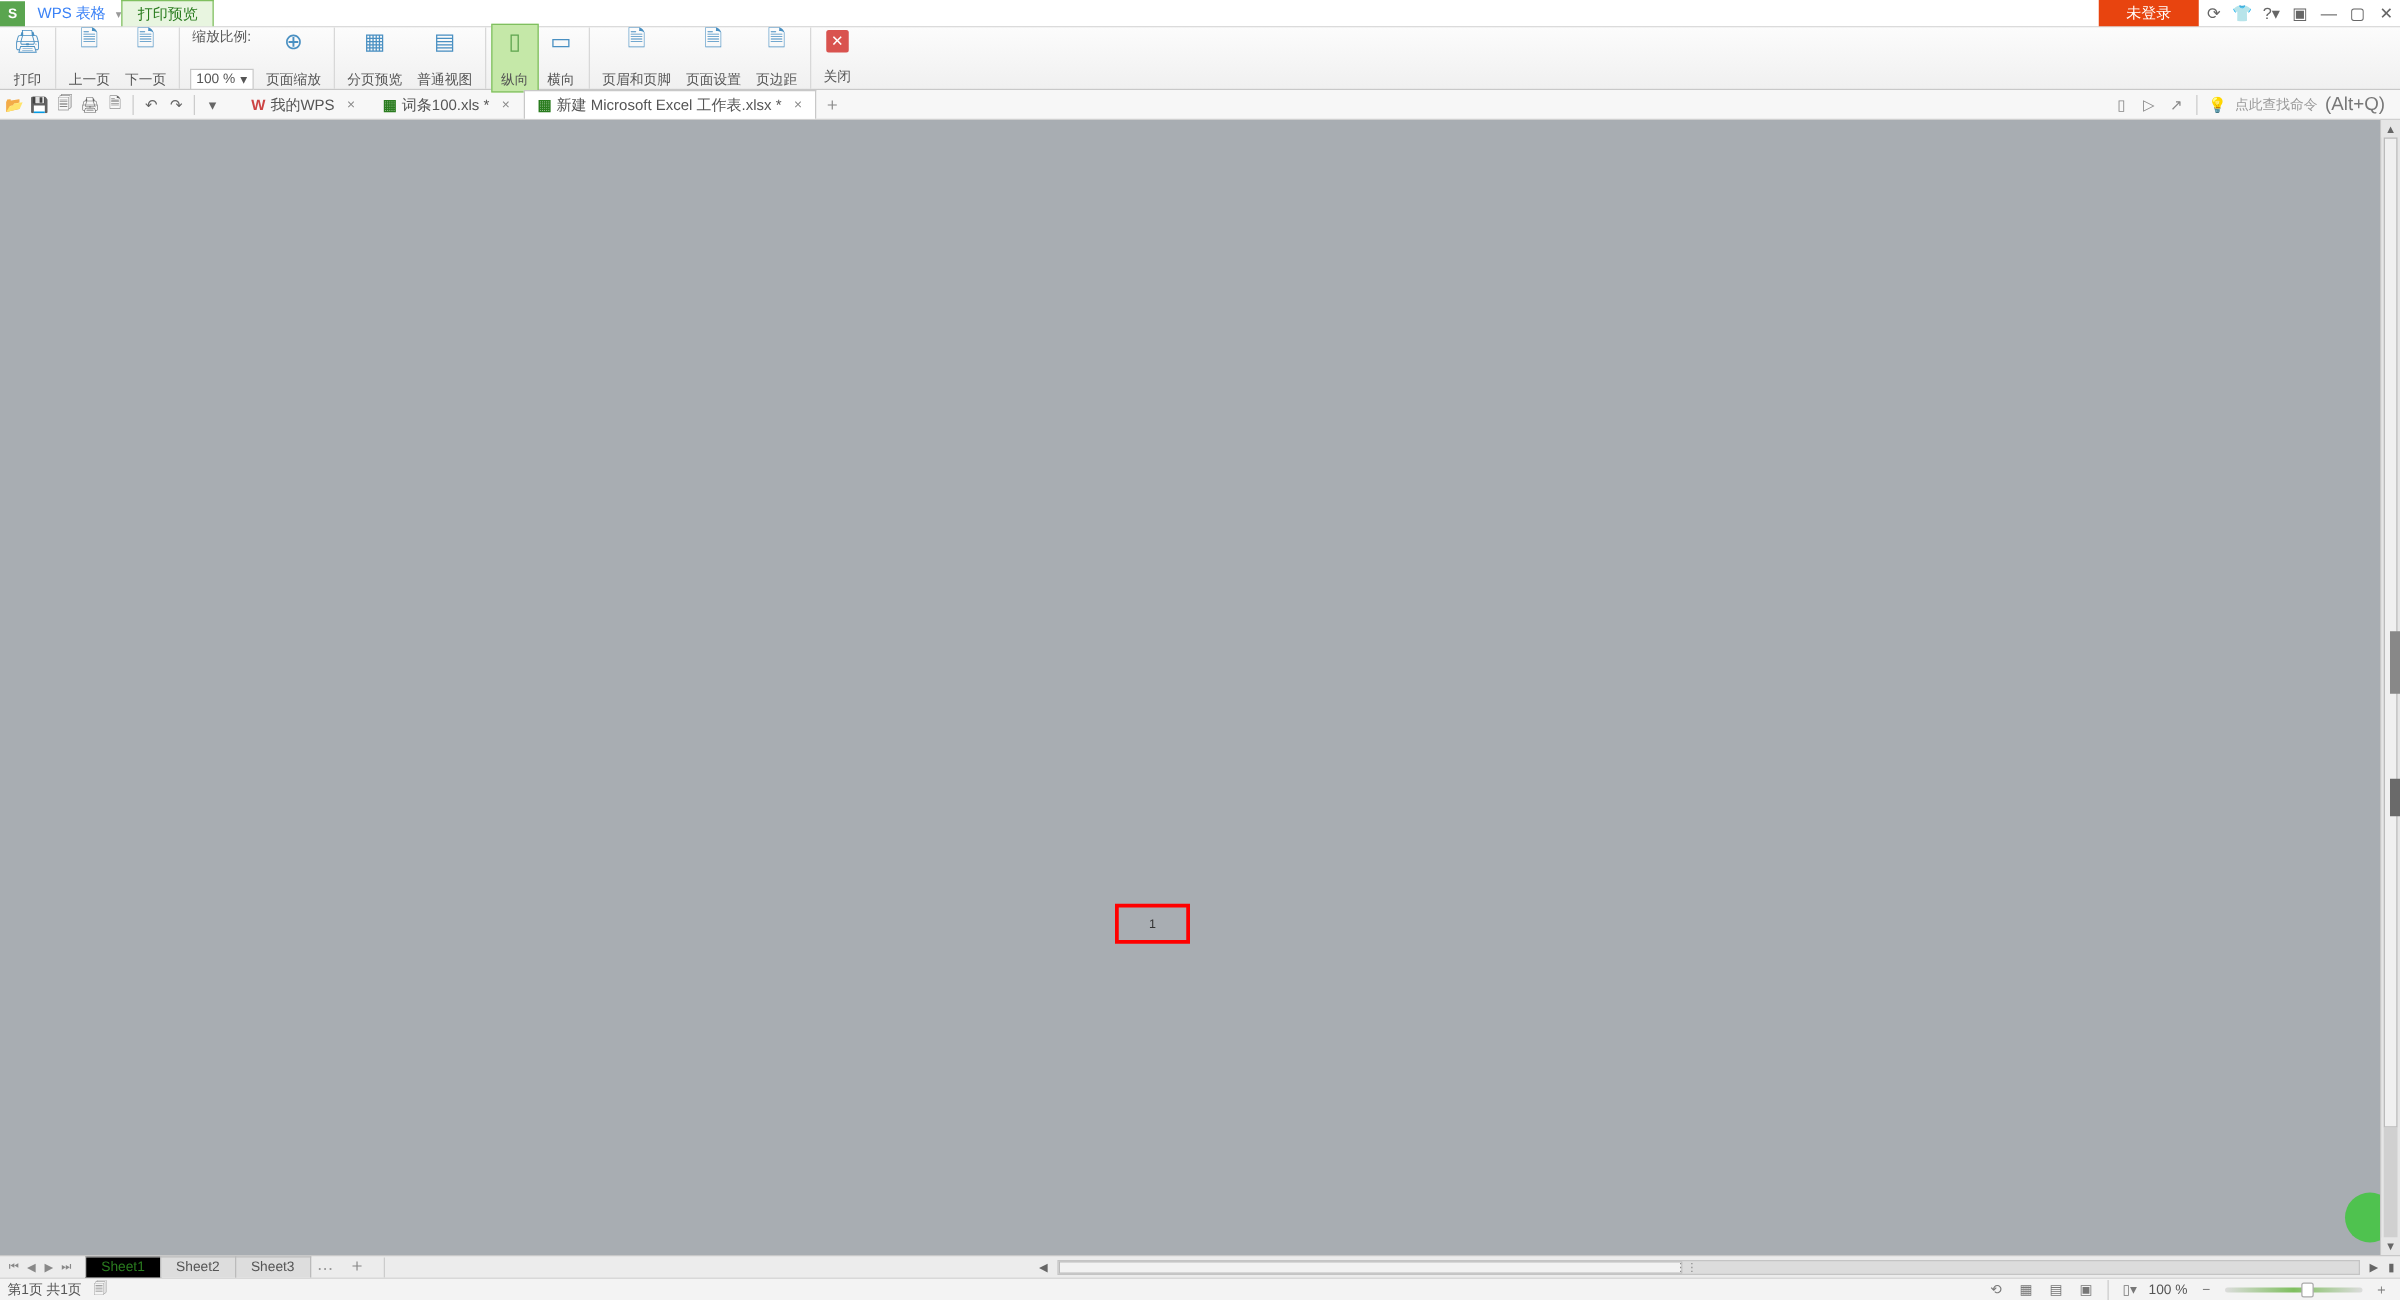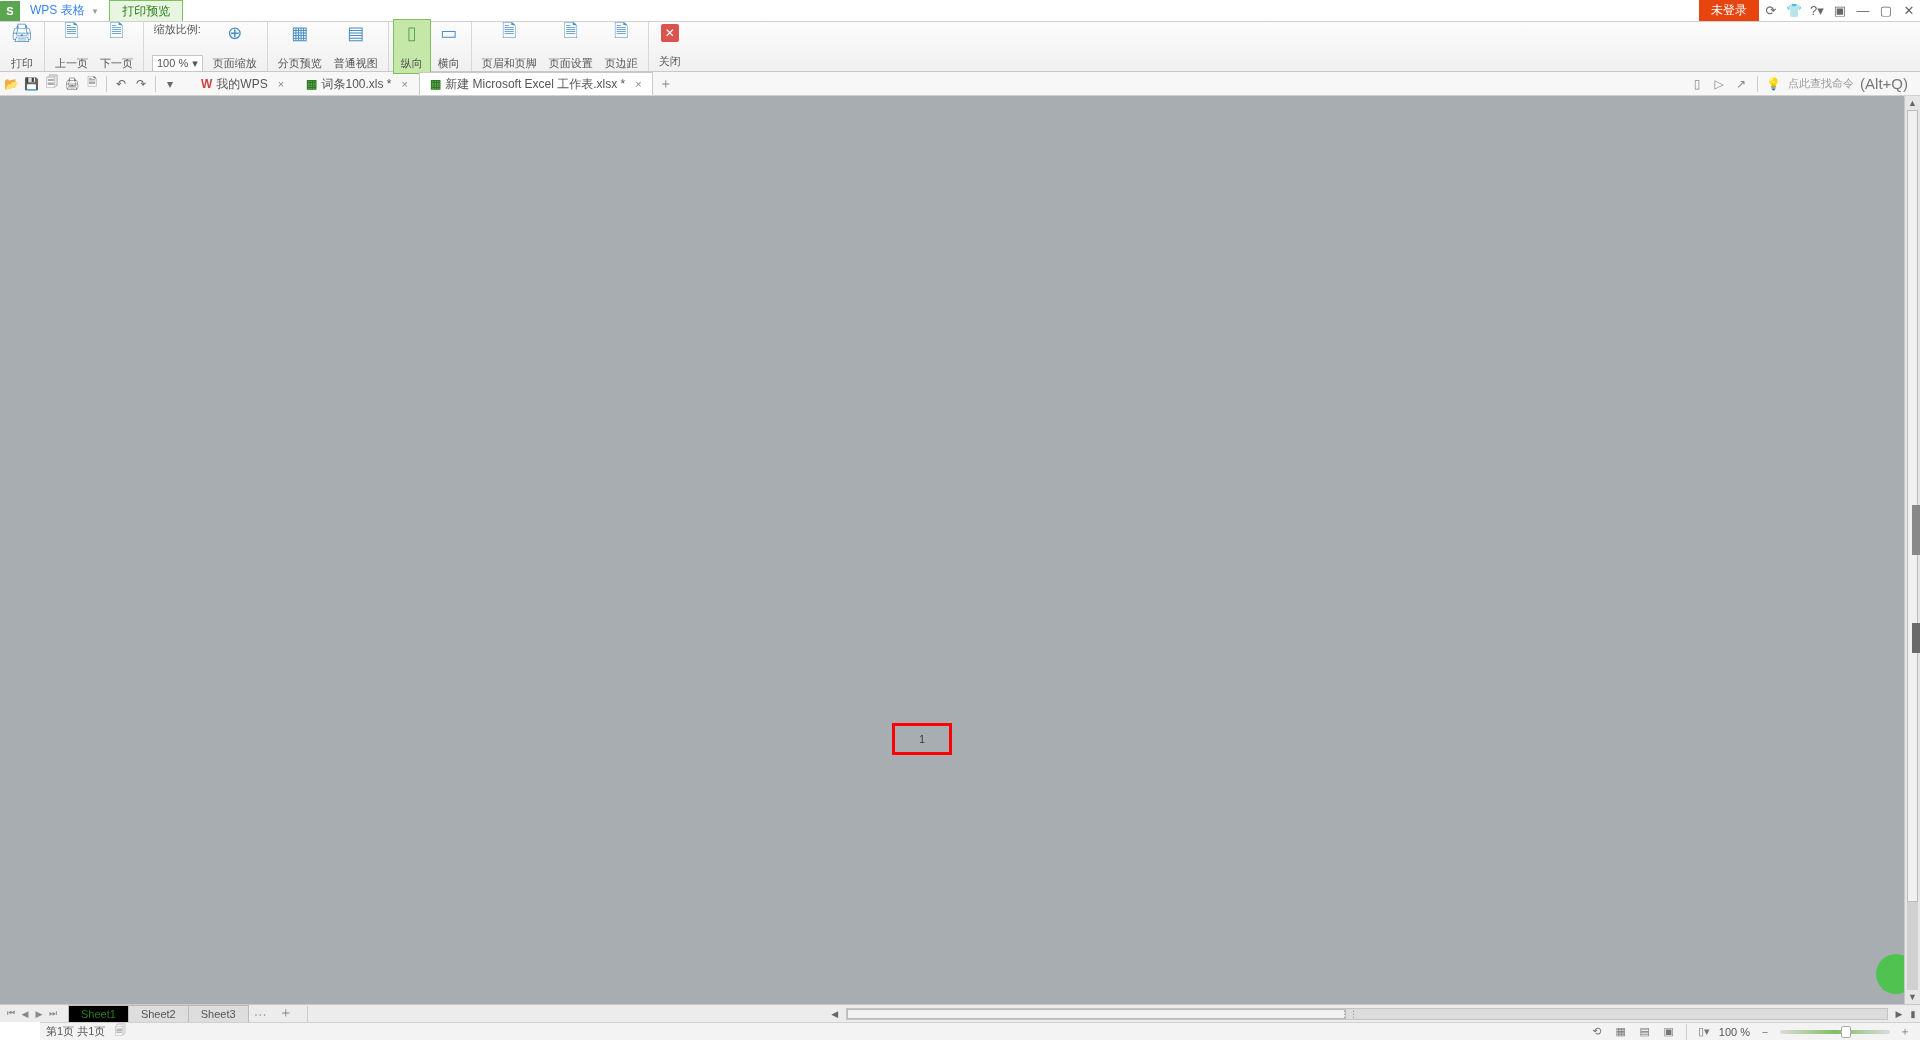--- a/index.html
+++ b/index.html
@@ -3,24 +3,24 @@
 <meta charset="utf-8">
 <style>
 * { margin: 0; padding: 0; box-sizing: border-box; font-family: "Microsoft YaHei", sans-serif; }
 body { width: 1920px; height: 1040px; background: #fff; overflow: hidden; font-size: 12px; color: #333; }
 
 
 .titlebar { height: 22px; background: #fff; display: flex; align-items: center; border-bottom: 1px solid #d0d0d0; }
 .app-logo { width: 20px; height: 20px; background: #5aa54f; color: #fff; font-weight: bold; display: flex; align-items: center; justify-content: center; margin-right: 4px; font-size: 11px; }
 .app-name { font-size: 12px; color: #3b82f6; padding: 0 6px; }
 .app-name-drop { color: #999; font-size: 9px; margin-left: 2px; }
-.tab-preview { background: #e8f5e0; border: 1px solid #7fbf5f; border-bottom: none; padding: 3px 12px; color: #2a7c1f; font-size: 12px; margin-left: 12px; height: 100%; display: flex; align-items: center; }
+.tab-preview { background: #e8f5e0; border: 1px solid #7fbf5f; border-bottom: none; padding: 3px 12px; color: #2a7c1f; font-size: 12px; margin-left: 0; height: 100%; display: flex; align-items: center; }
 .title-spacer { flex: 1; }
 .title-right { display: flex; align-items: center; gap: 1px; height: 100%; }
-.login-btn { background: #e8440f; color: #fff; padding: 0 12px; height: 100%; display: flex; align-items: center; font-size: 12px; }
+.login-btn { background: #e8440f; color: #fff; padding: 0 22px; height: 100%; display: flex; align-items: center; font-size: 12px; }
 .title-icon { width: 22px; height: 22px; color: #666; display: flex; align-items: center; justify-content: center; font-size: 13px; cursor: pointer; }
 
 
 .ribbon { height: 50px; background: linear-gradient(#fcfcfc,#f0f0f0); border-bottom: 1px solid #c8c8c8; display: flex; align-items: stretch; padding: 0 0; }
 .ribbon-group { display: flex; align-items: center; border-right: 1px solid #d8d8d8; padding: 0 4px; }
 .ribbon-btn { display: flex; flex-direction: column; align-items: center; justify-content: center; padding: 2px 6px; cursor: pointer; font-size: 11px; color: #555; }
 .ribbon-btn.active { background: #c5e8a8; border: 1px solid #7fbf5f; }
 .ribbon-icon { width: 24px; height: 22px; display: flex; align-items: center; justify-content: center; font-size: 18px; color: #4a90c2; }
 .ribbon-icon.red { color: #c44; background: #d9534f; border-radius: 2px; width: 18px; height: 18px; color: #fff; font-size: 12px; }
 .ribbon-icon.green { color: #5fa54f; }
@@ -67,21 +67,21 @@
 .sheet-tab { padding: 2px 12px; font-size: 11px; color: #555; border: 1px solid #bbb; border-bottom: none; background: #ddd; margin-right: -1px; cursor: pointer; }
 .sheet-tab.active { background: #000000; color: #2a7c1f; font-weight: 500; }
 .sheet-more { color: #999; padding: 0 6px; font-size: 13px; }
 .sheet-add { color: #888; padding: 0 6px; font-size: 14px; }
 .hscroll-track { flex: 1; margin: 0 4px; height: 12px; background: #dcdcdc; border: 1px solid #c4c4c4; position: relative; }
 .hscroll-thumb { position: absolute; left: 0; top: 0; bottom: 0; width: 48%; background: #f2f2f2; border: 1px solid #bbb; }
 .hscroll-sep { position: absolute; left: 48%; top: -4px; bottom: -4px; width: 6px; display: flex; align-items: center; justify-content: center; color: #888; font-size: 9px; }
 .hs-arrow { width: 14px; height: 14px; display: flex; align-items: center; justify-content: center; color: #666; font-size: 9px; }
 
 
-.statusbar { height: 18px; background: #f3f3f3; border-top: 1px solid #d0d0d0; display: flex; align-items: center; padding: 0 6px; font-size: 11px; color: #555; margin-left: 40px; }
+.statusbar { height: 18px; background: #f3f3f3; border-top: 1px solid #d0d0d0; display: flex; align-items: center; padding: 0 6px; font-size: 11px; color: #555; }
 .status-left { display: flex; align-items: center; gap: 8px; }
 .status-ic { width: 14px; height: 14px; color: #888; display: flex; align-items: center; justify-content: center; }
 .status-right { margin-left: auto; display: flex; align-items: center; gap: 6px; }
 .view-btn { width: 18px; height: 14px; color: #777; display: flex; align-items: center; justify-content: center; font-size: 11px; cursor: pointer; }
 .zoom-slider { width: 110px; height: 4px; background: linear-gradient(90deg,#dcdcdc,#7fbf5f 50%,#7fbf5f 50%,#dcdcdc); border-radius: 2px; position: relative; }
 .zoom-knob { position: absolute; left: 55%; top: -4px; width: 10px; height: 12px; background: #fff; border: 1px solid #aaa; border-radius: 2px; }
 </style>
 </head>
 <body>
 

